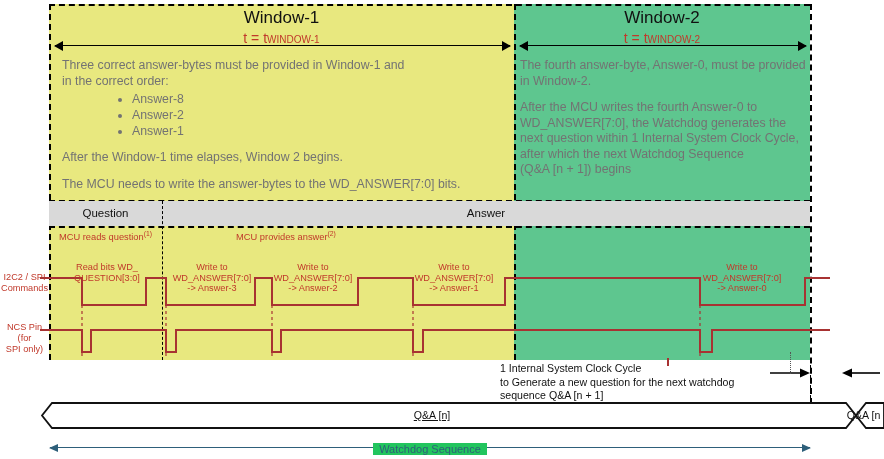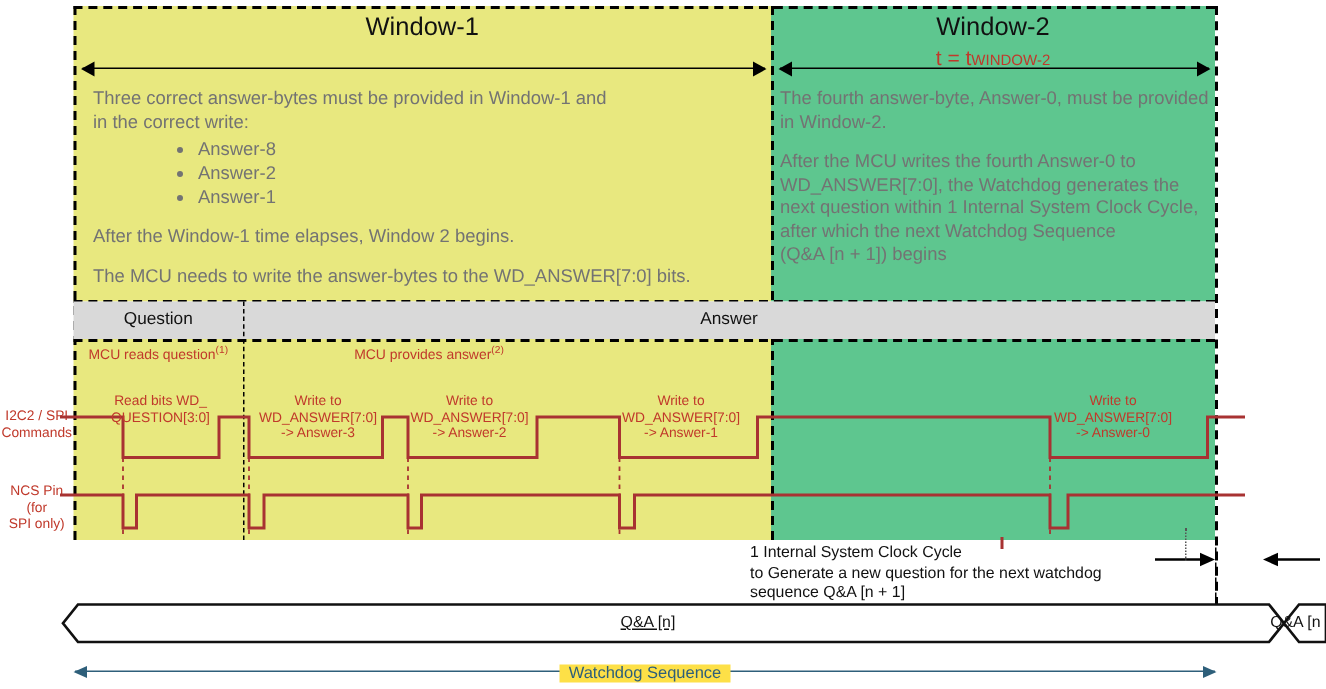--- a/index.html
+++ b/index.html
@@ -76,37 +76,40 @@
   <div class="abs win2-fill-lower"></div>
 
   <div class="abs vdash" style="left:49px;  top:4px; height:356px;"></div>
   <div class="abs vdash" style="left:514px; top:4px; height:356px;"></div>
   <div class="abs vdash" style="left:810px; top:4px; height:400px;"></div>
   <div class="abs hdash" style="left:49px; top:4px;   width:761px;"></div>
   <div class="abs hdash" style="left:49px; top:200px; width:761px;"></div>
   <div class="abs hdash" style="left:49px; top:226px; width:761px;"></div>
 
   <div class="abs win-title" style="left:49px; top:8px; width:465px;">Window-1</div>
+  <div class="abs win-sub" style="left:49px; top:30px; width:465px;">
+    <span>t = t</span><span class="sub-small">WINDOW-1</span>
+  </div>
   <div class="abs dbl-arrow" style="left:55px; top:45px; width:455px;">
     <i class="ah ah-l"></i>
       <i class="ah ah-r"></i>
   </div>
 
   <div class="abs win-title" style="left:514px; top:8px; width:296px;">Window-2</div>
   <div class="abs win-sub" style="left:514px; top:30px; width:296px;">
     <span>t = t</span><span class="sub-small">WINDOW-2</span>
   </div>
   <div class="abs dbl-arrow" style="left:520px; top:45px; width:286px;">
     <i class="ah ah-l"></i>
       <i class="ah ah-r"></i>
   </div>
 
   <div class="abs body-text" style="left:62px; top:58px; width:445px;">
     <div>Three correct answer-bytes must be provided in Window-1 and</div>
-    <div>in the correct write:</div>
+    <div>in the correct order:</div>
     <ul class="bul">
       <li>Answer-8</li>
       <li>Answer-2</li>
       <li>Answer-1</li>
     </ul>
     <div class="gap"></div>
     <div>After the Window-1 time elapses, Window 2 begins.</div>
     <div class="gap"></div>
     <div>The MCU needs to write the answer-bytes to the WD_ANSWER[7:0] bits.</div>
   </div>
@@ -210,16 +213,16 @@
     <polygon points="826,3 844,3 844,28 826,28 816,15.5" fill="#ffffff" stroke="#111" stroke-width="1.8"></polygon>
   </svg>
   <div class="abs qa-hex-txt" style="left:52px; top:409px; width:760px;text-decoration:underline;">Q&amp;A [n]</div>
   <div class="abs qa-hex-txt" style="left:840px; top:409px; width:68px;">Q&amp;A [n + 1]</div>
 
   <div class="abs wd-line" style="left:50px; top:447px; width:760px;">
     <i class="wd-ah wd-ah-l"></i>
       <i class="wd-ah wd-ah-r"></i>
   </div>
   <div class="abs" style="left:50px; top:439px; width:760px; text-align:center;">
-    <span class="wd-label" style="background:#fde047; padding:0 6px;">Watchdog Sequence</span>
+    <span class="wd-label" style="background:#22c55e; padding:0 6px;">Watchdog Sequence</span>
   </div>
 
 </div>
 
 </body></html>

